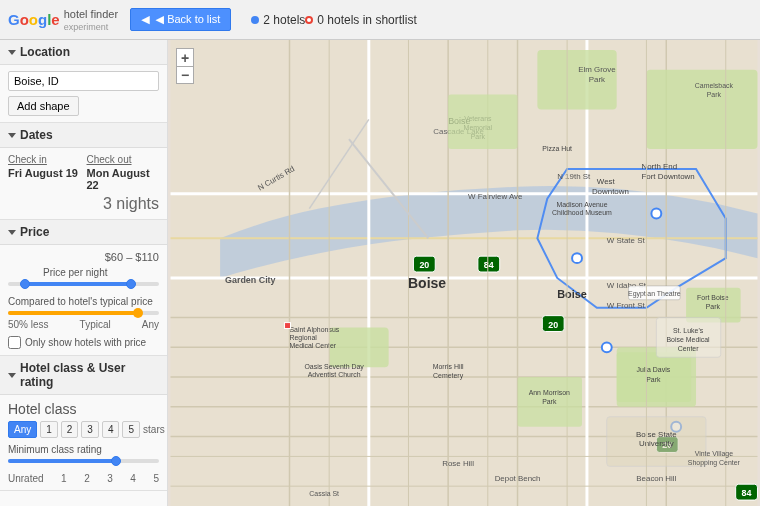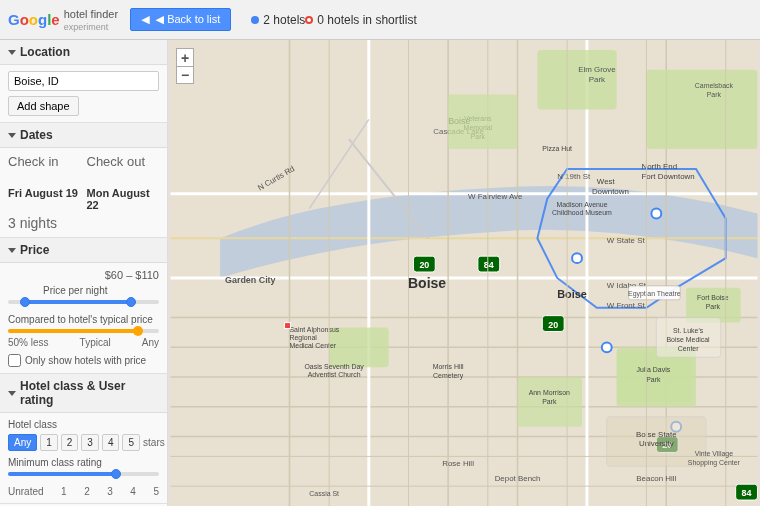--- a/index.html
+++ b/index.html
@@ -100,23 +100,23 @@
       border: 1px solid #ccc;
       border-radius: 2px;
       padding: 3px 8px;
       font-size: 11px;
       cursor: pointer;
     }
 
     
     .dates-row { display: flex; gap: 6px; margin-bottom: 4px; }
     .date-col { flex: 1; }
-    .date-label { font-size: 13px; color: #666; margin-bottom: 18px; }
+    .date-label { font-size: 10px; color: #666; margin-bottom: 2px; text-decoration: underline; }
     .date-value { font-size: 11px; font-weight: bold; color: #333; }
-    .nights-label { font-size: 14px; color: #666; text-align: left; }
+    .nights-label { font-size: 16px; color: #666; text-align: right; }
 
     
     .price-range-label { font-size: 11px; color: #555; text-align: right; margin-bottom: 4px; }
     .slider-container { position: relative; margin: 4px 0 10px 0; }
     .slider-track {
       height: 4px;
       background: #ddd;
       border-radius: 2px;
       position: relative;
     }
@@ -319,21 +319,21 @@
         </div>
       </div>
     </div>
 
     <div class="section">
       <div class="section-header">
         <span class="triangle-down"></span>
         <span>Hotel class &amp; User rating</span>
       </div>
       <div class="section-content">
-        <div style="font-size:10px;color:#555;margin-bottom:4px;">Hotel class</div>
+        <div style="font-size:14px;color:#555;margin-bottom:4px;">Hotel class</div>
         <div class="hotel-class-row">
           <button class="star-btn active">Any</button>
           <button class="star-btn">1</button>
           <button class="star-btn">2</button>
           <button class="star-btn">3</button>
           <button class="star-btn">4</button>
           <button class="star-btn">5</button>
           <span class="stars-text">stars</span>
         </div>
 

